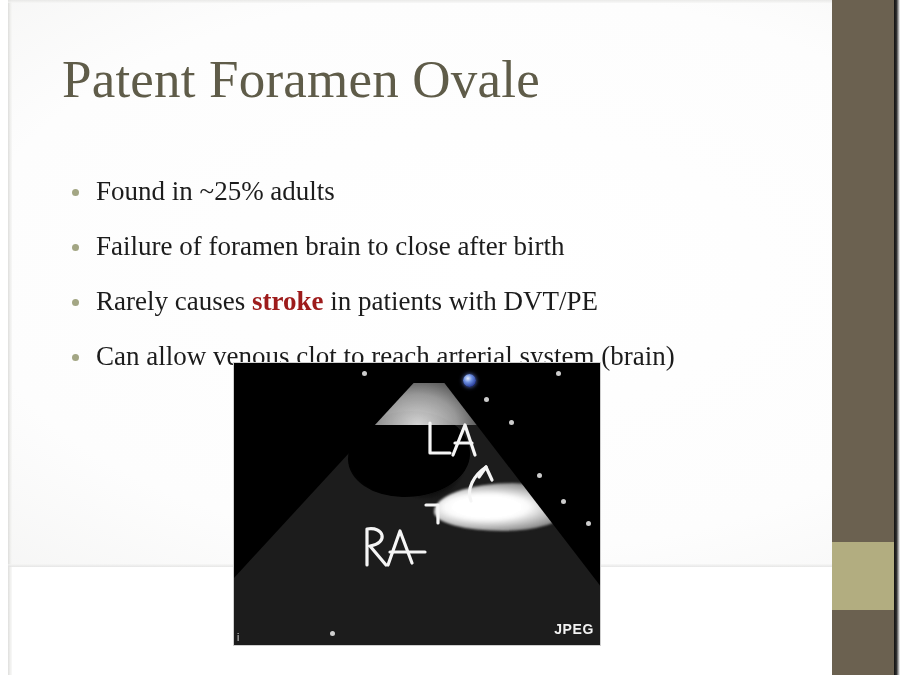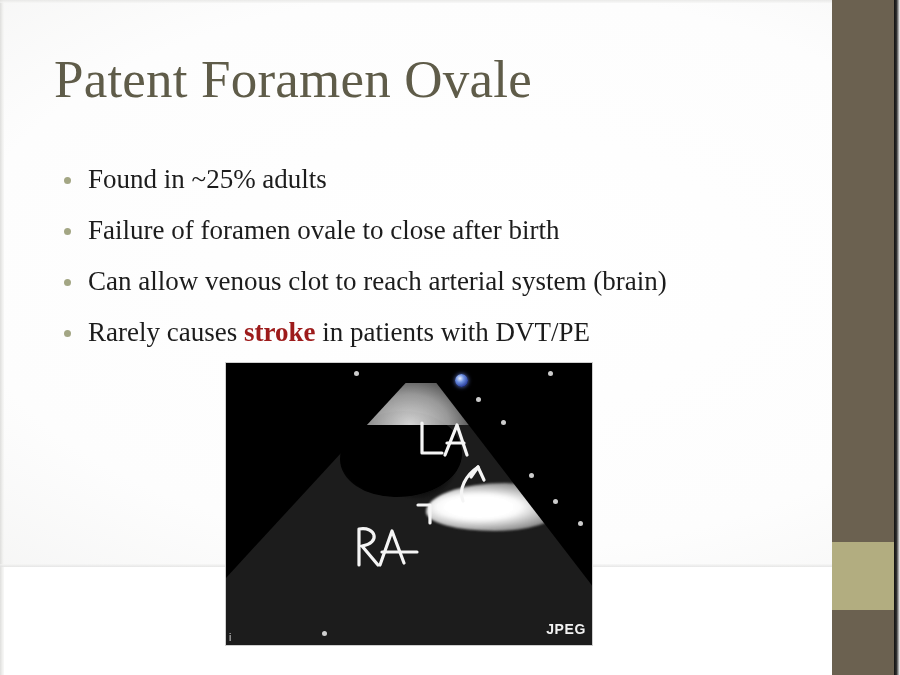--- a/index.html
+++ b/index.html
@@ -14,21 +14,21 @@
   .slide-root {
     position: relative;
     width: 900px;
     height: 675px;
     overflow: hidden;
     background: #ffffff;
   }
   
   .slide-canvas {
     position: absolute;
-    left: 0;
+    left: 8px;
     top: 0;
     width: 832px;
     height: 567px;
     background:
       radial-gradient(ellipse 120% 95% at 58% 48%, #ffffff 0%, #fdfdfd 52%, #f2f2f1 86%, #ececeb 100%);
   }
   .edge-left {
     position: absolute;
     left: 0; top: 0;
     width: 4px; height: 675px;
@@ -68,21 +68,21 @@
     left: 60px;
     top: 158px;
     width: 740px;
     list-style: none;
     margin: 0;
     padding: 0;
   }
   .bullet-item {
     position: relative;
     padding-left: 28px;
-    margin: 0 0 8px 0;
+    margin: 12px 0 8px 0;
     font-size: 27px;
     line-height: 43px;
     color: #1c1c1c;
     white-space: nowrap;
   }
   .bullet-dot {
     position: absolute;
     left: 4px;
     top: 19px;
     width: 7px;
@@ -237,29 +237,29 @@
 
     <div class="slide-title">Patent Foramen Ovale</div>
 
     <ul class="bullet-list">
       <li class="bullet-item">
         <span class="bullet-dot"></span>
         <span>Found in ~25% adults</span>
       </li>
       <li class="bullet-item">
         <span class="bullet-dot"></span>
-        <span>Failure of foramen ovale to close after birth</span>
+        <span>Failure of foramen brain to close after birth</span>
+      </li>
+      <li class="bullet-item">
+        <span class="bullet-dot"></span>
+        <span>Rarely causes </span><span class="emph-red">stroke</span><span> in patients with DVT/PE</span>
       </li>
       <li class="bullet-item">
         <span class="bullet-dot"></span>
         <span>Can allow venous clot to reach arterial system (brain)</span>
-      </li>
-      <li class="bullet-item">
-        <span class="bullet-dot"></span>
-        <span>Rarely causes </span><span class="emph-red">stroke</span><span> in patients with DVT/PE</span>
       </li>
     </ul>
 
     <div class="echo-figure">
       <div class="echo-inner">
         <div class="echo-sector">
           <div class="echo-chamber-dark"></div>
           <div class="echo-bright-band"></div>
         </div>
 

